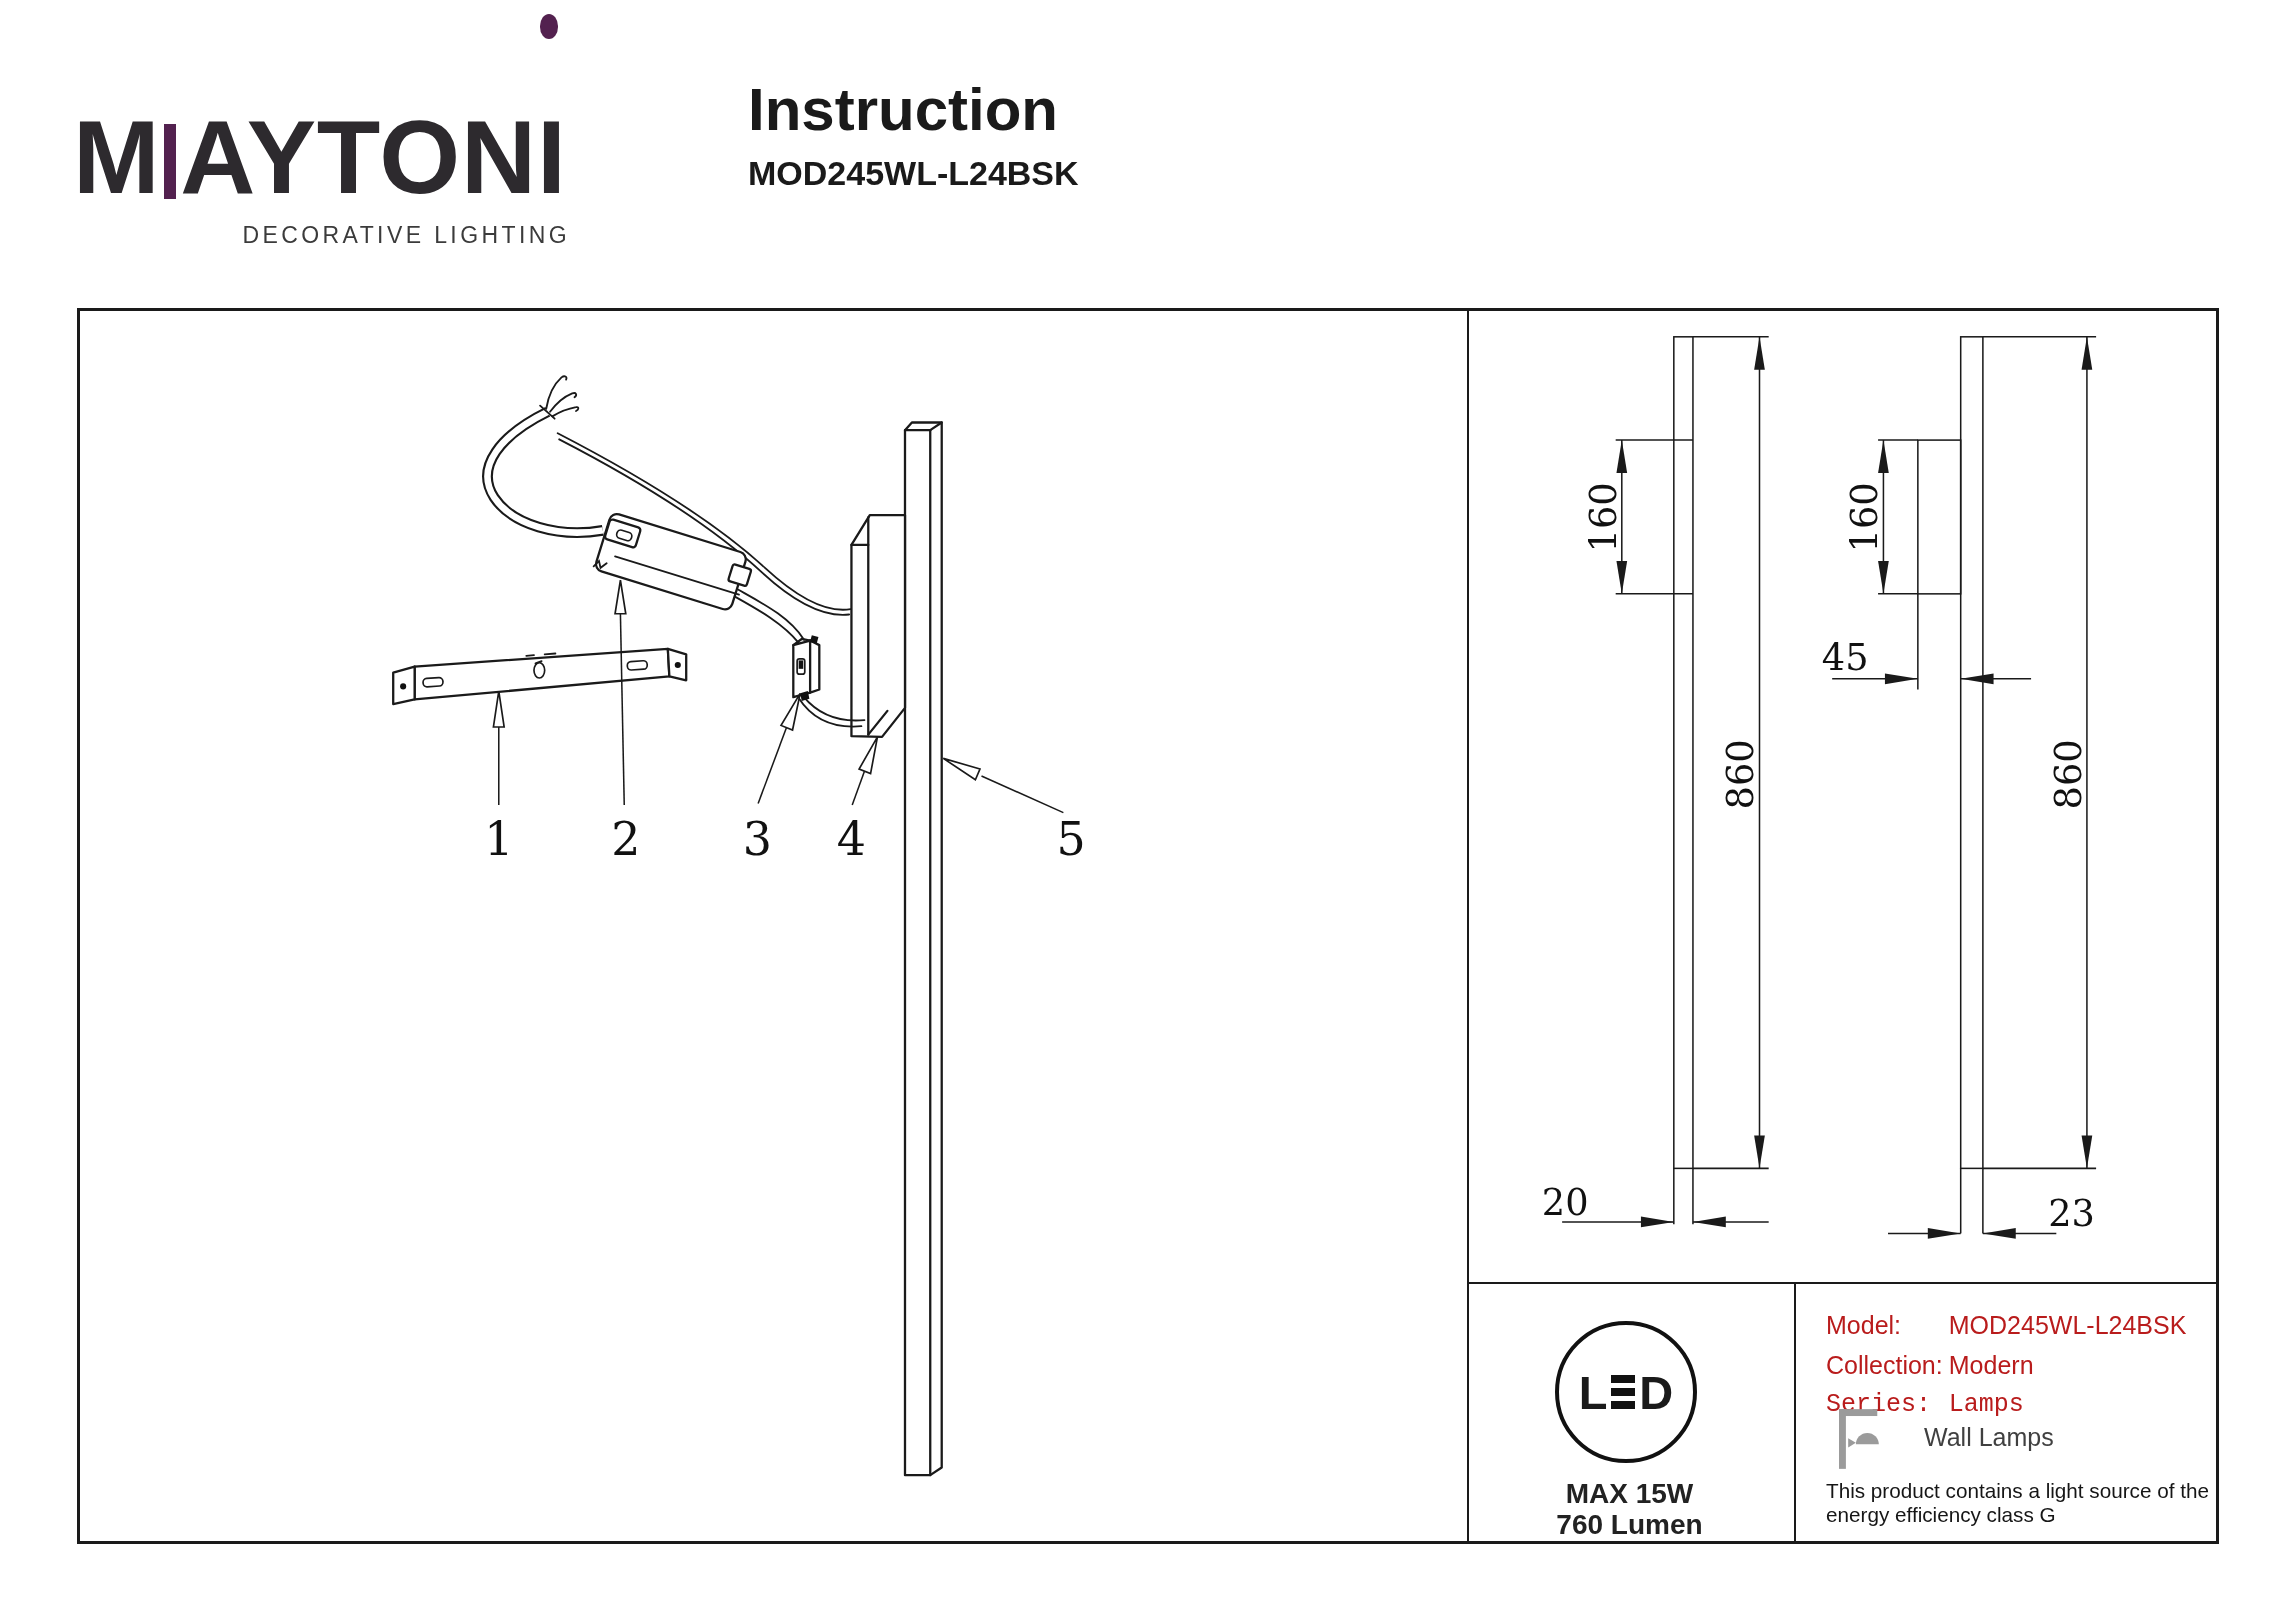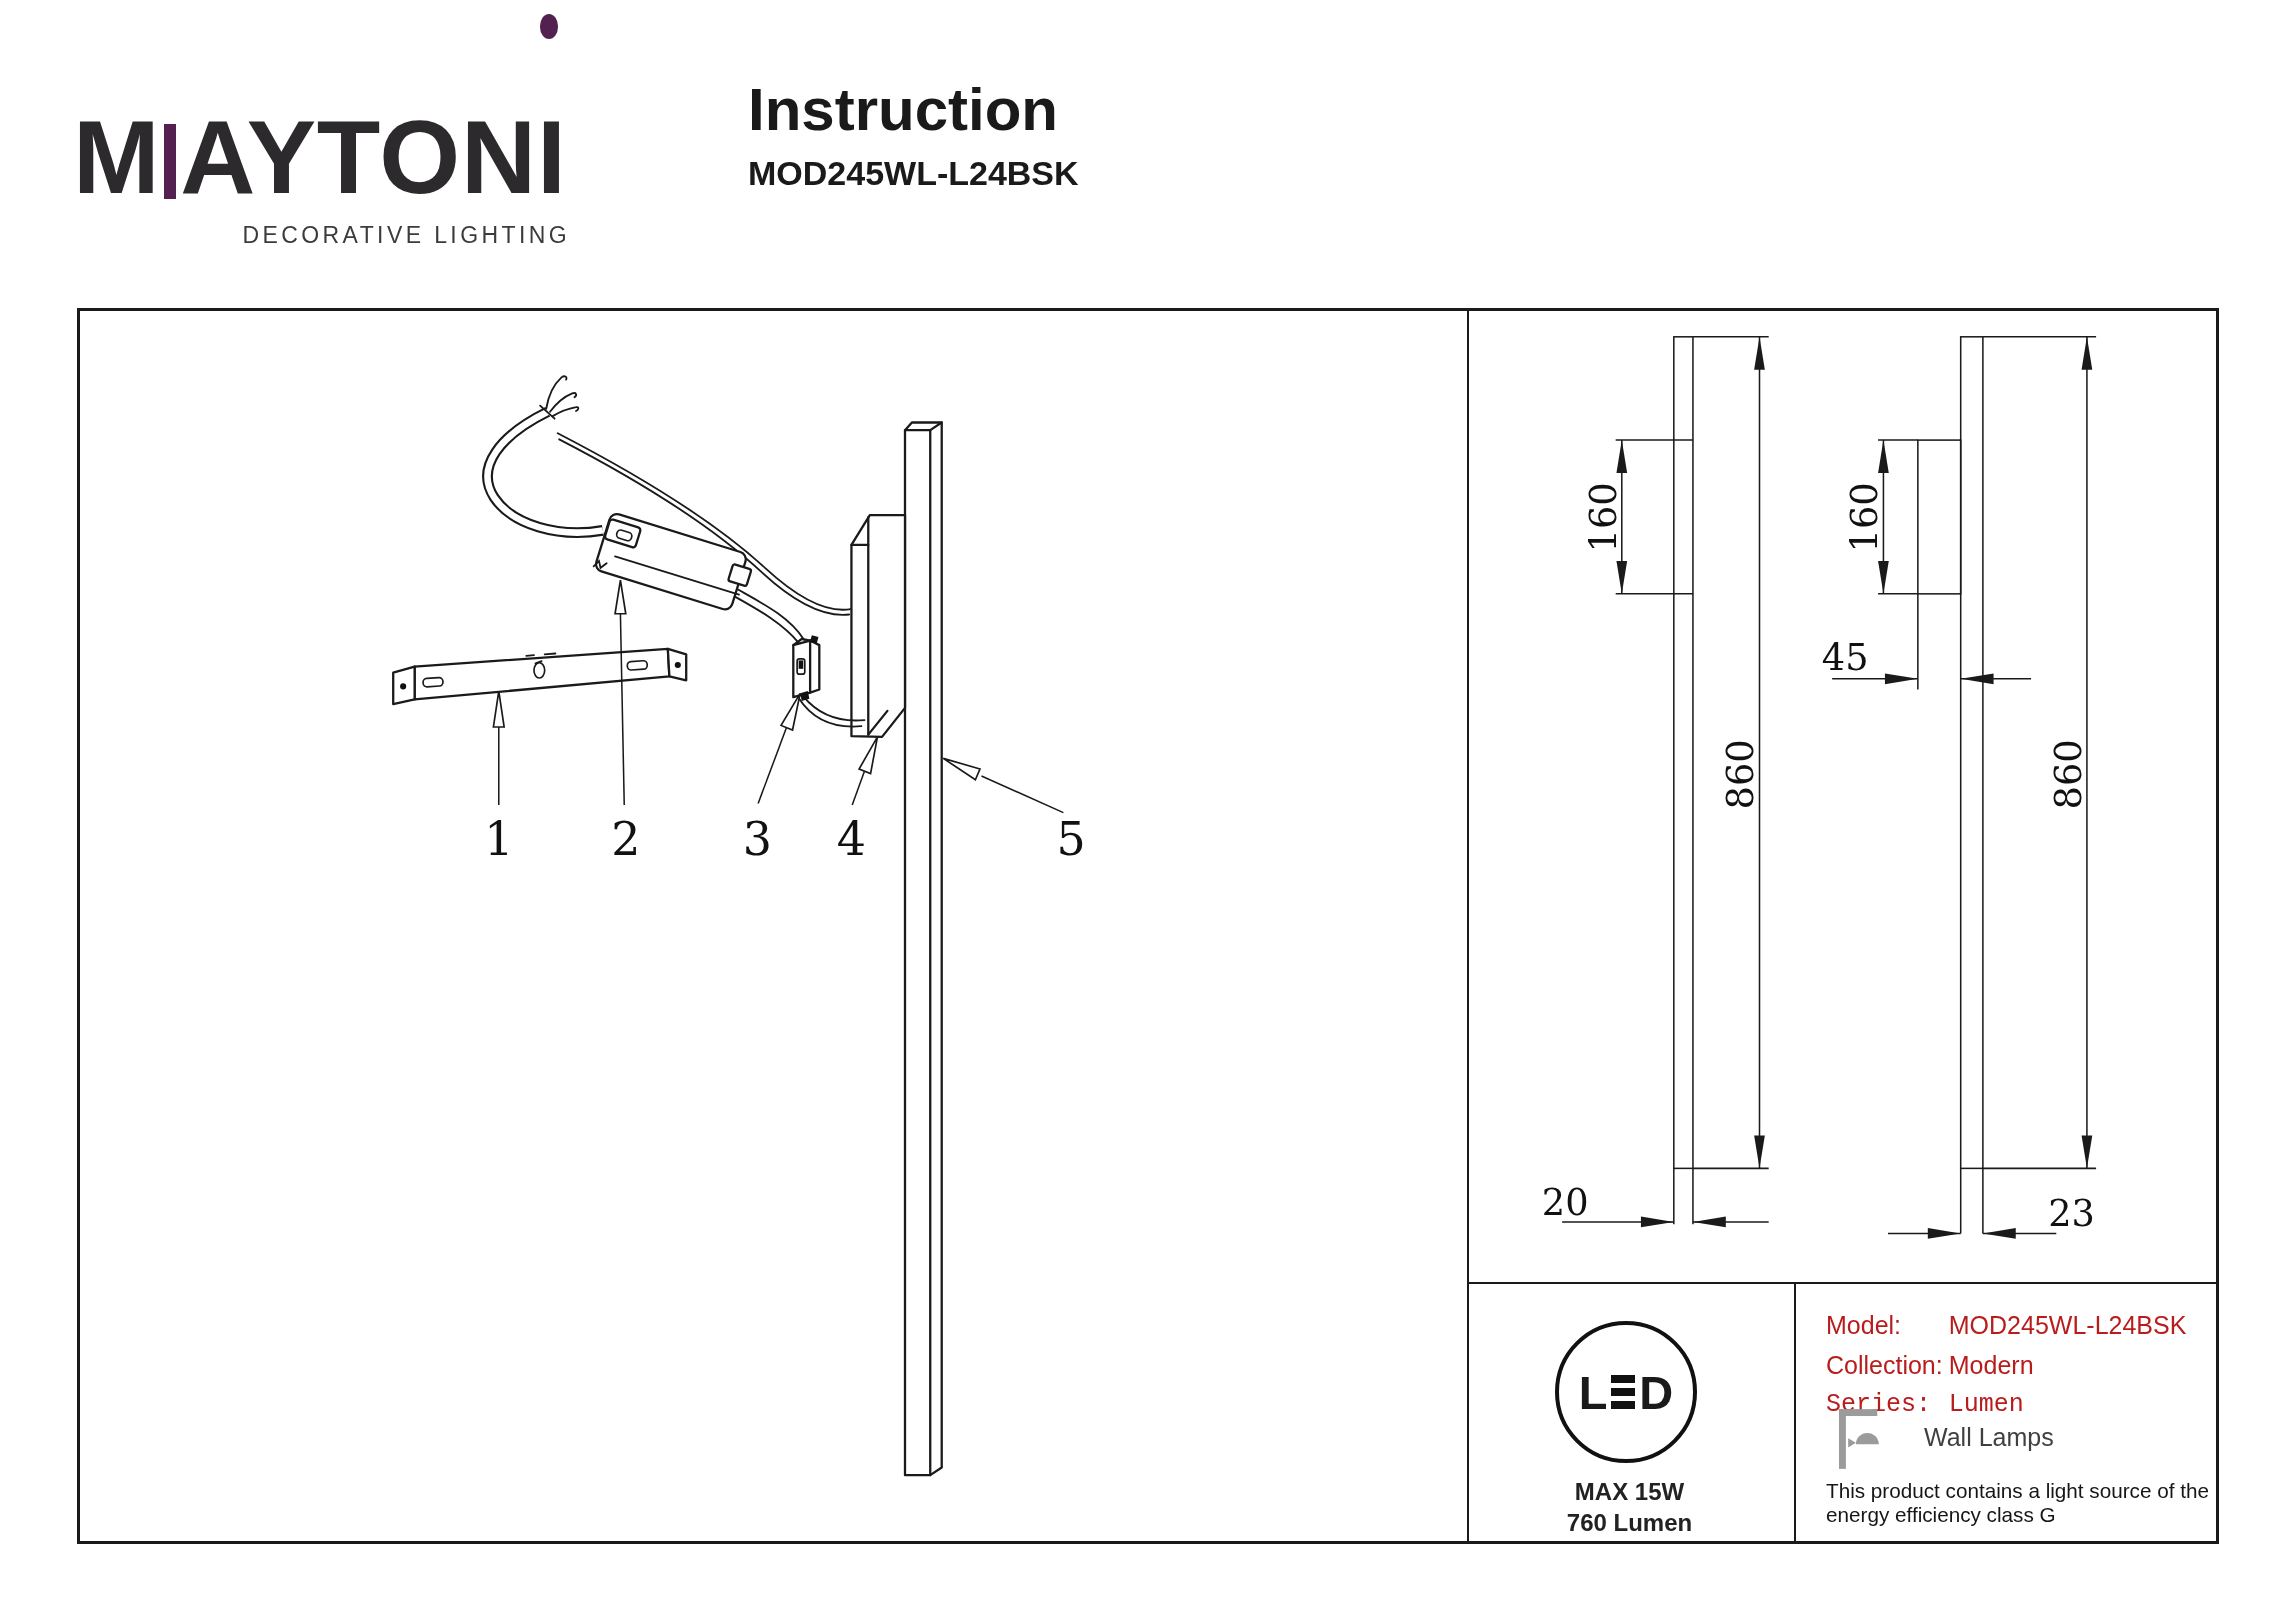--- a/index.html
+++ b/index.html
@@ -34,21 +34,21 @@
   .leader{stroke:#1a1a1a;stroke-width:2;fill:none;}
   .dim-text{font-family:"DejaVu Serif",serif;font-size:48px;fill:#111;}
   .part-num{font-family:"DejaVu Serif",serif;font-size:60px;fill:#111;}
   
   #led-circle{position:absolute;left:1555px;top:1321px;width:142px;height:142px;border:4.6px solid #111;
               border-radius:50%;box-sizing:border-box;display:flex;align-items:center;justify-content:center;}
   #led-inner{display:flex;align-items:center;gap:3.8px;}
   .led-letter{font-size:47px;font-weight:bold;letter-spacing:0;}
   #led-ebars{display:flex;flex-direction:column;gap:5.4px;}
   .ebar{width:24px;height:7.7px;background:#111;}
-  .led-caption{position:absolute;left:1469px;width:321px;text-align:center;font-size:24px;font-weight:600;color:#222;}
+  .led-caption{position:absolute;left:1469px;width:321px;text-align:center;font-size:28px;font-weight:600;color:#222;}
   #led-max{top:1478px;}
   #led-lumen{top:1509px;}
   
   .info-row{position:absolute;left:1826px;display:flex;font-size:25px;color:#b91c1c;}
   .info-label{width:119px;}
   .info-value{margin-left:3.8px;}
   #row-model{top:1311px;}
   #row-collection{top:1351px;}
   #row-series{top:1390px;font-family:Liberation Mono, monospace;}
   #cat-value{position:absolute;left:1924px;top:1423px;font-size:25px;color:#404040;}
@@ -251,21 +251,21 @@
   <div class="info-row" id="row-model">
     <span class="info-label">Model:</span>
     <span class="info-value">MOD245WL-L24BSK</span>
   </div>
   <div class="info-row" id="row-collection">
     <span class="info-label">Collection:</span>
     <span class="info-value">Modern</span>
   </div>
   <div class="info-row" id="row-series">
     <span class="info-label">Series:</span>
-    <span class="info-value">Lumen</span>
+    <span class="info-value">Lamps</span>
   </div>
 
   <svg id="lamp-icon" width="49" height="60" viewBox="0 0 64 78">
     <g class="icon-gray-fill" fill="#9b9b9b">
       <rect x="0" y="0" width="9" height="78"></rect>
       <rect x="0" y="0" width="50" height="9"></rect>
       <path d="M22,46 a15,15 0 0 1 30,0 z"></path>
       <path d="M12,38 L22,44 L12,50 z"></path>
     </g>
   </svg>

